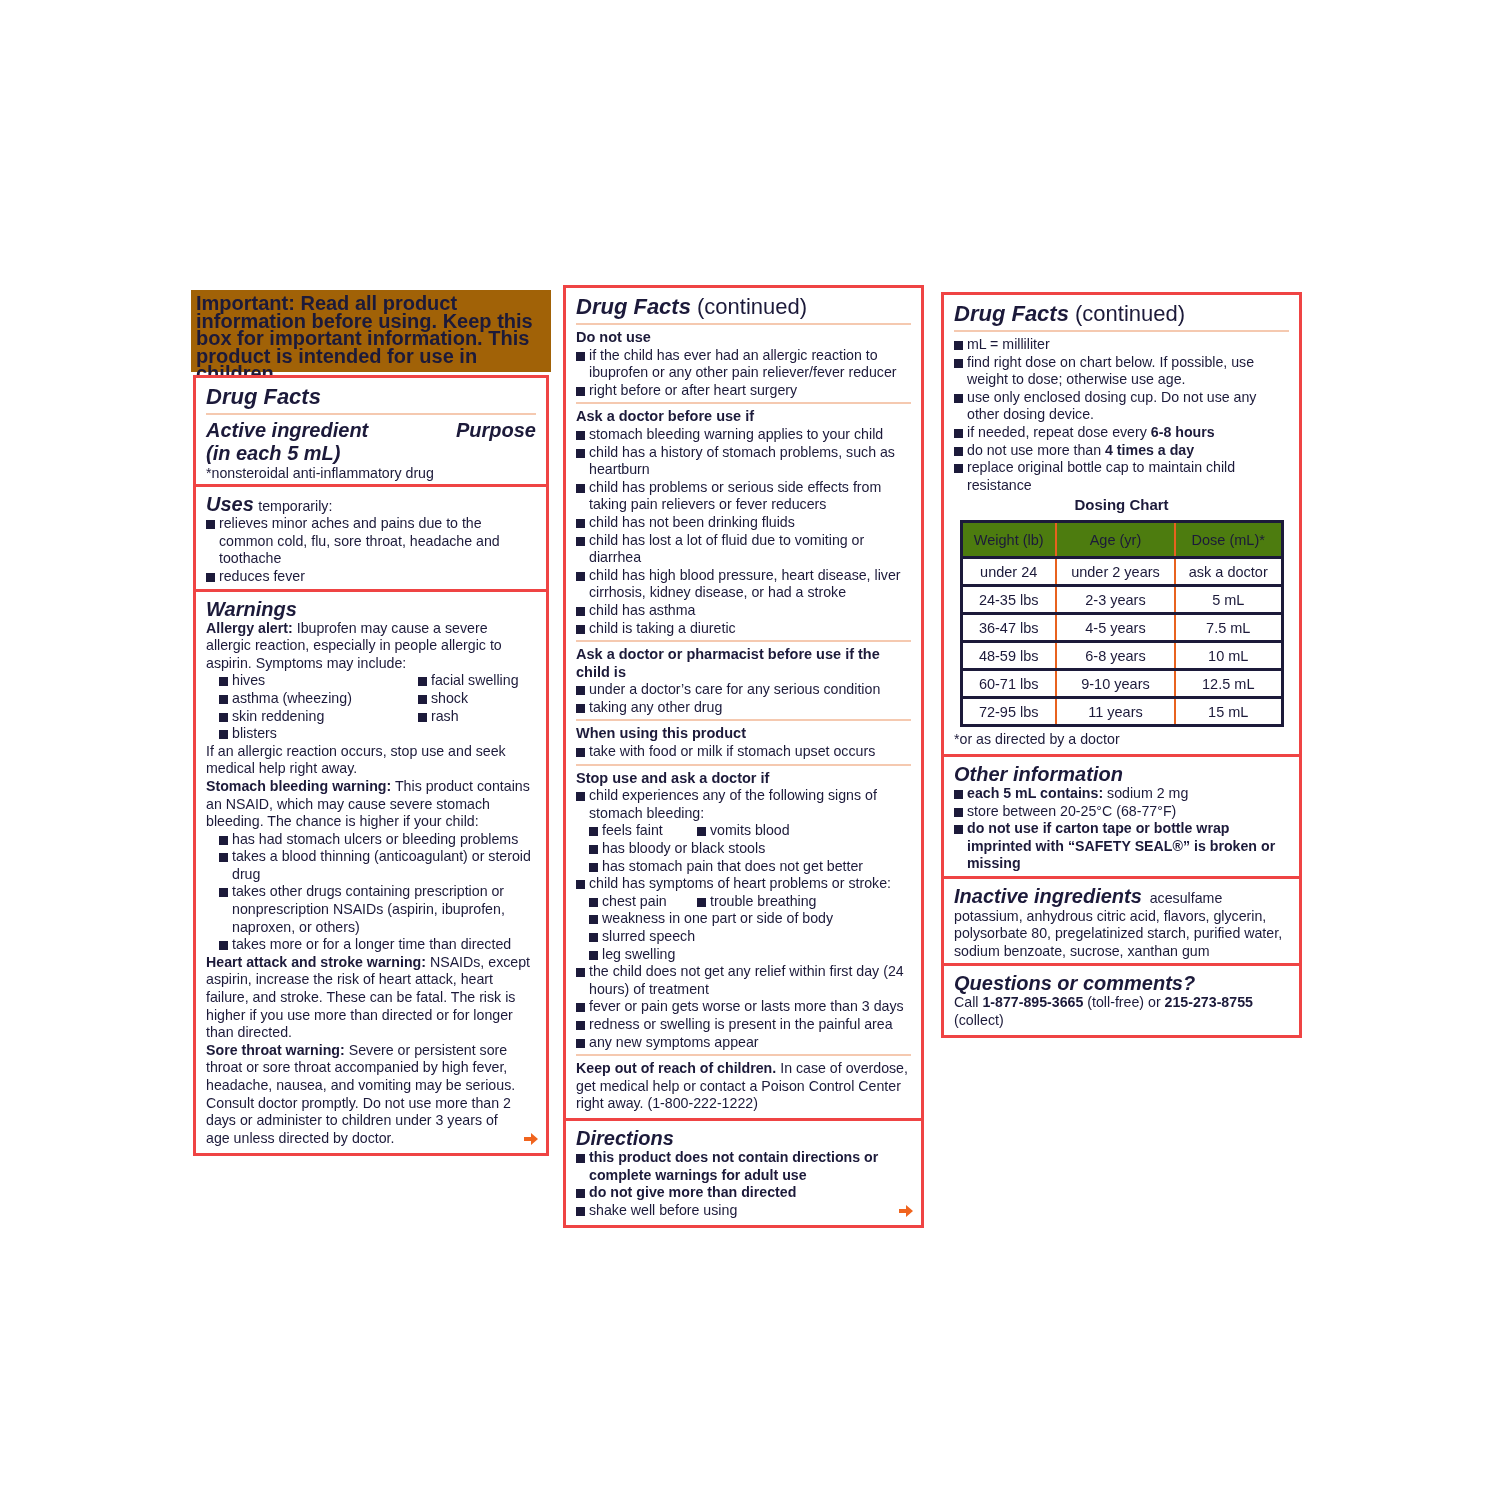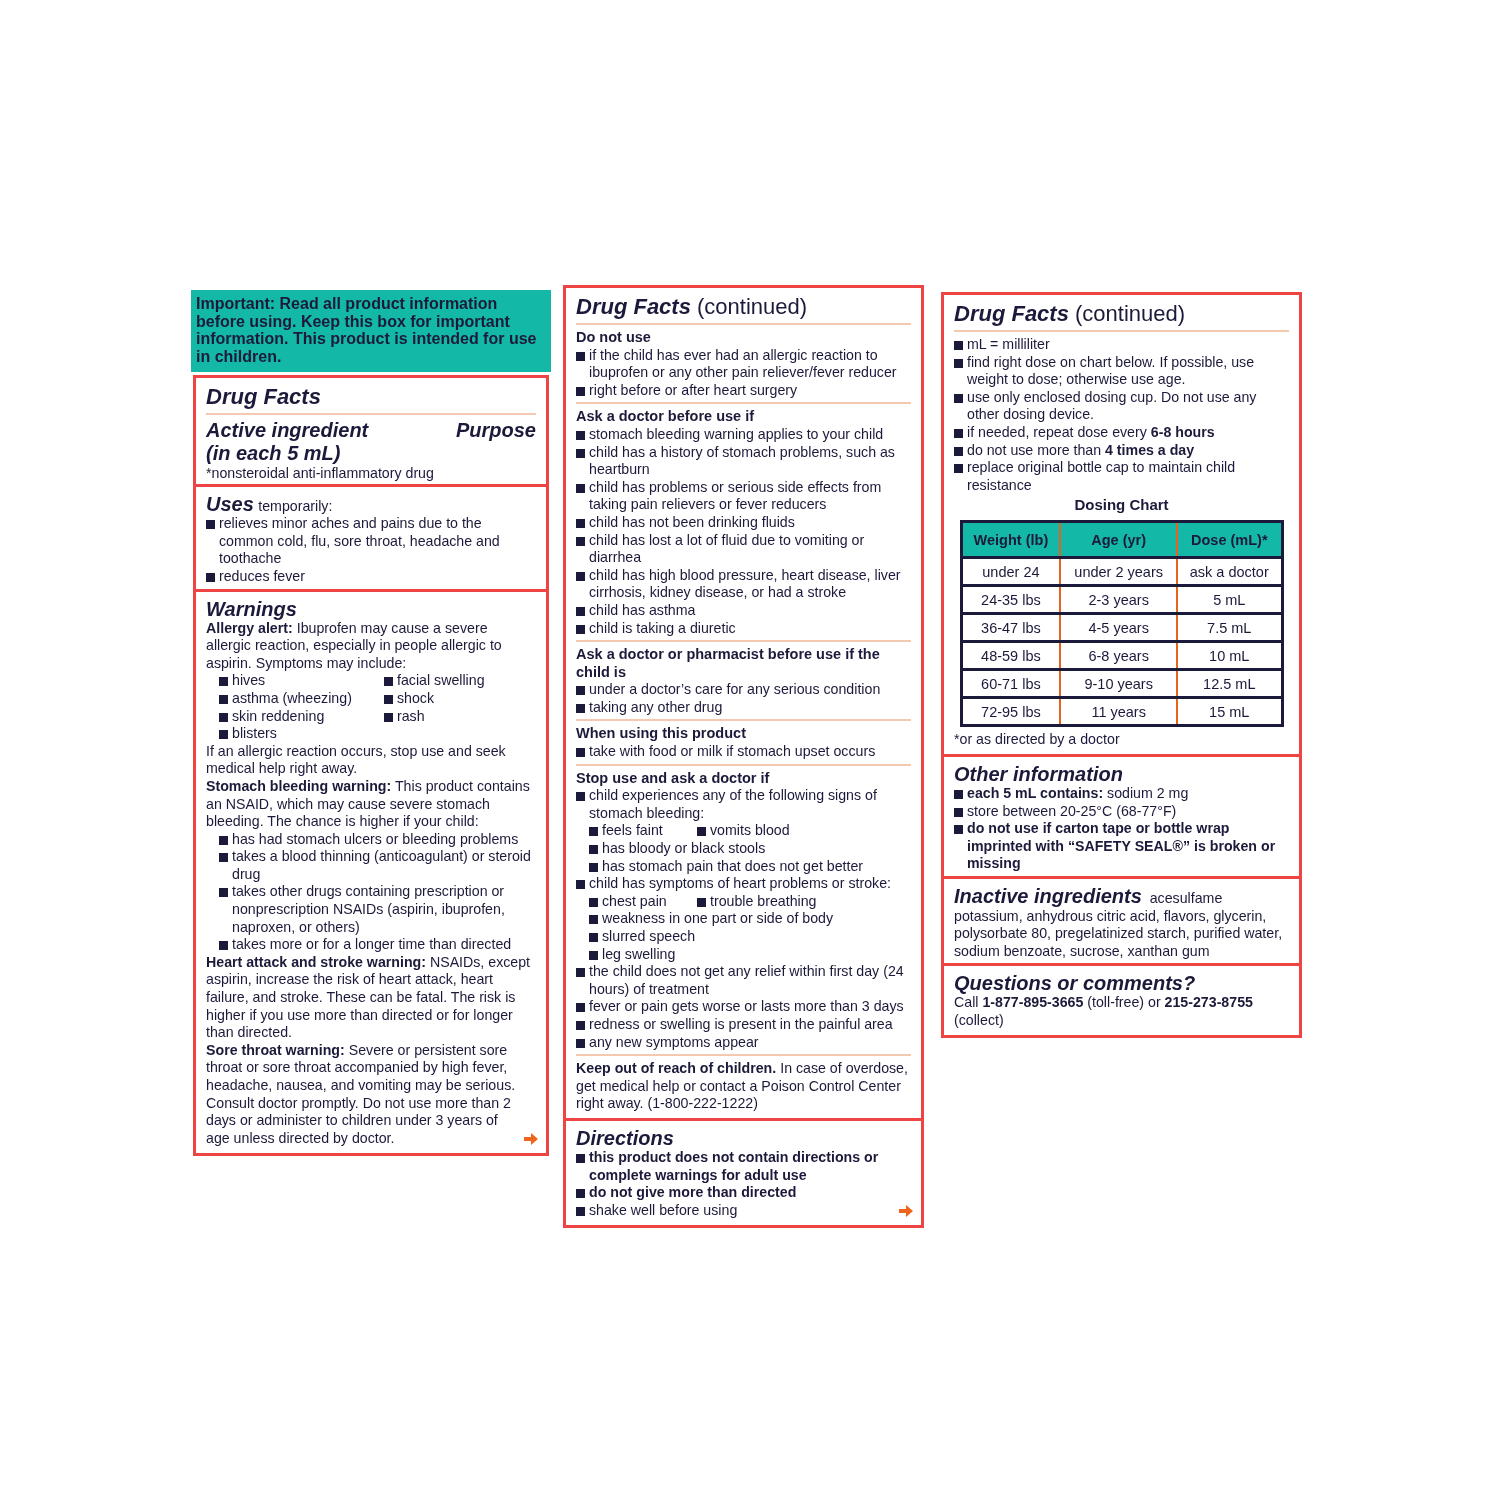--- a/index.html
+++ b/index.html
@@ -1,22 +1,22 @@
 <!DOCTYPE html>
 <html><head>
 <meta charset="utf-8">
 <style>
   html, body { margin: 0; padding: 0; background: #ffffff; }
   body { width: 1500px; height: 1500px; position: relative; font-family: "Liberation Sans", sans-serif; color: #1c1a3a; }
   .page { position: absolute; left: 0; top: 0; width: 1500px; height: 1500px; }
 
   .important {
     position: absolute; left: 191px; top: 290px; width: 350px; height: 72px;
-    background: #14b8a6; padding: 5px 5px 5px 5px;
-    font-weight: bold; font-size: 16px; line-height: 17.5px; color: #1c1a3a;
+    background: #a16207; padding: 5px 5px 5px 5px;
+    font-weight: bold; font-size: 20px; line-height: 17.5px; color: #1c1a3a;
     box-sizing: content-box;
   }
 
   .col { position: absolute; }
   .col1 { left: 193px; top: 375px; width: 356px; }
   .col2 { left: 563px; top: 285px; width: 361px; }
   .col3 { left: 941px; top: 292px; width: 361px; }
 
   .panel {
     background: #ffffff;
@@ -30,39 +30,39 @@
   .txt { font-size: 14.2px; line-height: 17.6px; }
   .b { font-weight: bold; }
   .h-df { font-size: 22px; font-weight: bold; font-style: italic; line-height: 26px; }
   .h-df .cont { font-weight: normal; font-style: normal; }
   .h-sec { font-size: 20px; font-weight: bold; font-style: italic; line-height: 22px; }
   .h-sub { font-size: 14.5px; font-weight: bold; line-height: 17.6px; }
   .rule { border-top: 2px solid #f5c9b0; margin: 3px 0 4px 0; }
 
   .bl { position: relative; padding-left: 13px; font-size: 14.2px; line-height: 17.6px; }
   .bl::before { content: ""; position: absolute; left: 0; top: 5px; width: 9px; height: 9px; background: #1c1a3a; }
-  .ind { margin-left: 13px; }
+  .ind { margin-left: 13px; gap: 34px; }
   .two { display: flex; }
   .two > div { flex: 0 0 auto; }
 
   .ai-row { display: flex; justify-content: space-between; align-items: flex-start; }
   .ai-h { font-size: 20px; font-weight: bold; font-style: italic; line-height: 23px; }
   .dots { display: flex; justify-content: space-between; font-size: 14.2px; line-height: 17.6px; }
 
   .arrow { position: absolute; right: 8px; bottom: 8px; width: 14px; height: 12px; }
   .rel { position: relative; }
 
   table.dose { border-collapse: collapse; width: 324px; margin: 6px auto 0 auto; border: 3px solid #1c1a3a; }
   table.dose th, table.dose td {
     font-size: 14.5px; text-align: center; height: 25px; padding: 0;
     border-bottom: 3px solid #1c1a3a;
     border-right: 2px solid #e8621f;
   }
   table.dose th:last-child, table.dose td:last-child { border-right: none; }
-  table.dose th { background: #14b8a6; font-weight: bold; height: 33px; }
+  table.dose th { background: #4d7c0f; font-weight: normal; height: 33px; }
   .dose-title { text-align: center; font-weight: bold; font-size: 15px; line-height: 18px; margin-top: 2px; }
 </style>
 </head>
 <body>
 
 <div class="page">
 
   <div class="important">Important: Read all product information before using. Keep this box for important information. This product is intended for use in children.</div>
 
   <div class="col col1">

